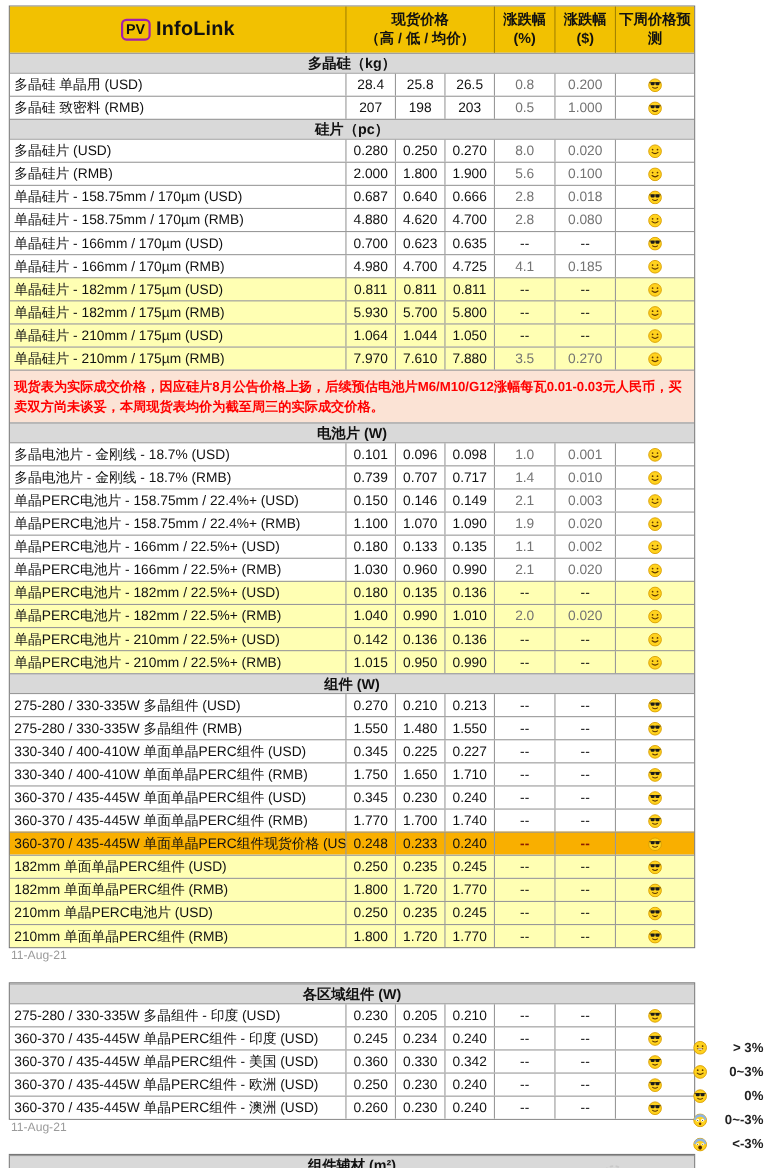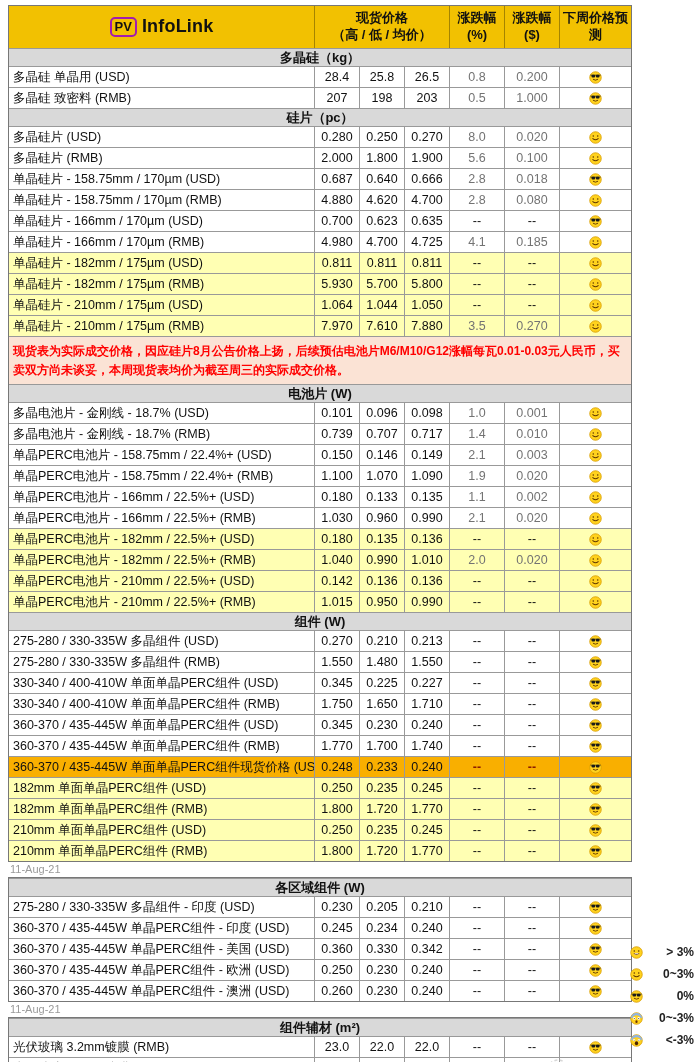--- a/index.html
+++ b/index.html
@@ -39,21 +39,21 @@
   .chg.pos{color:#737373;}
   .row.o .chg{color:#8B1C00;font-weight:700;}
   .sec{
     border-top:1px solid #999;background:#D9D9D9;height:17px;display:flex;
     align-items:center;justify-content:center;font-weight:700;font-size:13px;
   }
   .note{
     border-top:1px solid #999;background:#FBE3D5;color:#FF0000;font-weight:700;
     font-size:12px;line-height:1.55;padding:5px 6px 5px 4px;
   }
-  .date{color:#9a9a9a;font-size:11px;height:14px;padding:1px 0 0 2px;}
+  .date{color:#9a9a9a;font-size:11px;height:14px;padding:1px 0 16px 2px;}
   .emoji{display:inline-flex;align-items:center;}
   .legend{
     position:absolute;left:630px;top:941px;width:64px;
   }
   .legend-item{
     display:flex;align-items:center;height:22px;font-size:12px;
     font-weight:700;color:#222;
   }
   .legend-item .emoji{margin-right:4px;}
   .legend-item .lg-label{flex:1;text-align:right;}
@@ -665,21 +665,21 @@
               <circle cx="7" cy="7" r="6.2" fill="#FFD21E" stroke="#D99E00" stroke-width="0.9"></circle>
               <path d="M1.5 4.5 H12.5" stroke="#1a1a1a" stroke-width="0.8"></path>
               <rect x="2.7" y="4.1" width="3.9" height="2.9" rx="1.2" fill="#1a1a1a"></rect>
               <rect x="7.4" y="4.1" width="3.9" height="2.9" rx="1.2" fill="#1a1a1a"></rect>
               <path d="M4.6 9.1 Q7 10.9 9.4 9.1" fill="none" stroke="#5F3700" stroke-width="1" stroke-linecap="round"></path>
             </svg>
           </span>
         </div>
       </div>
       <div class="grid row y">
-        <div class="cell name-cell">210mm 单面单晶PERC组件 (USD)</div>
+        <div class="cell name-cell">210mm 单晶PERC电池片 (USD)</div>
         <div class="cell">0.250</div>
         <div class="cell">0.235</div>
         <div class="cell">0.245</div>
         <div class="cell chg">--</div>
         <div class="cell chg">--</div>
         <div class="cell">
           <span class="emoji">
             <svg width="13" height="13" viewBox="0 0 14 14" aria-hidden="true">
               <circle cx="7" cy="7" r="6.2" fill="#FFD21E" stroke="#D99E00" stroke-width="0.9"></circle>
               <path d="M1.5 4.5 H12.5" stroke="#1a1a1a" stroke-width="0.8"></path>

